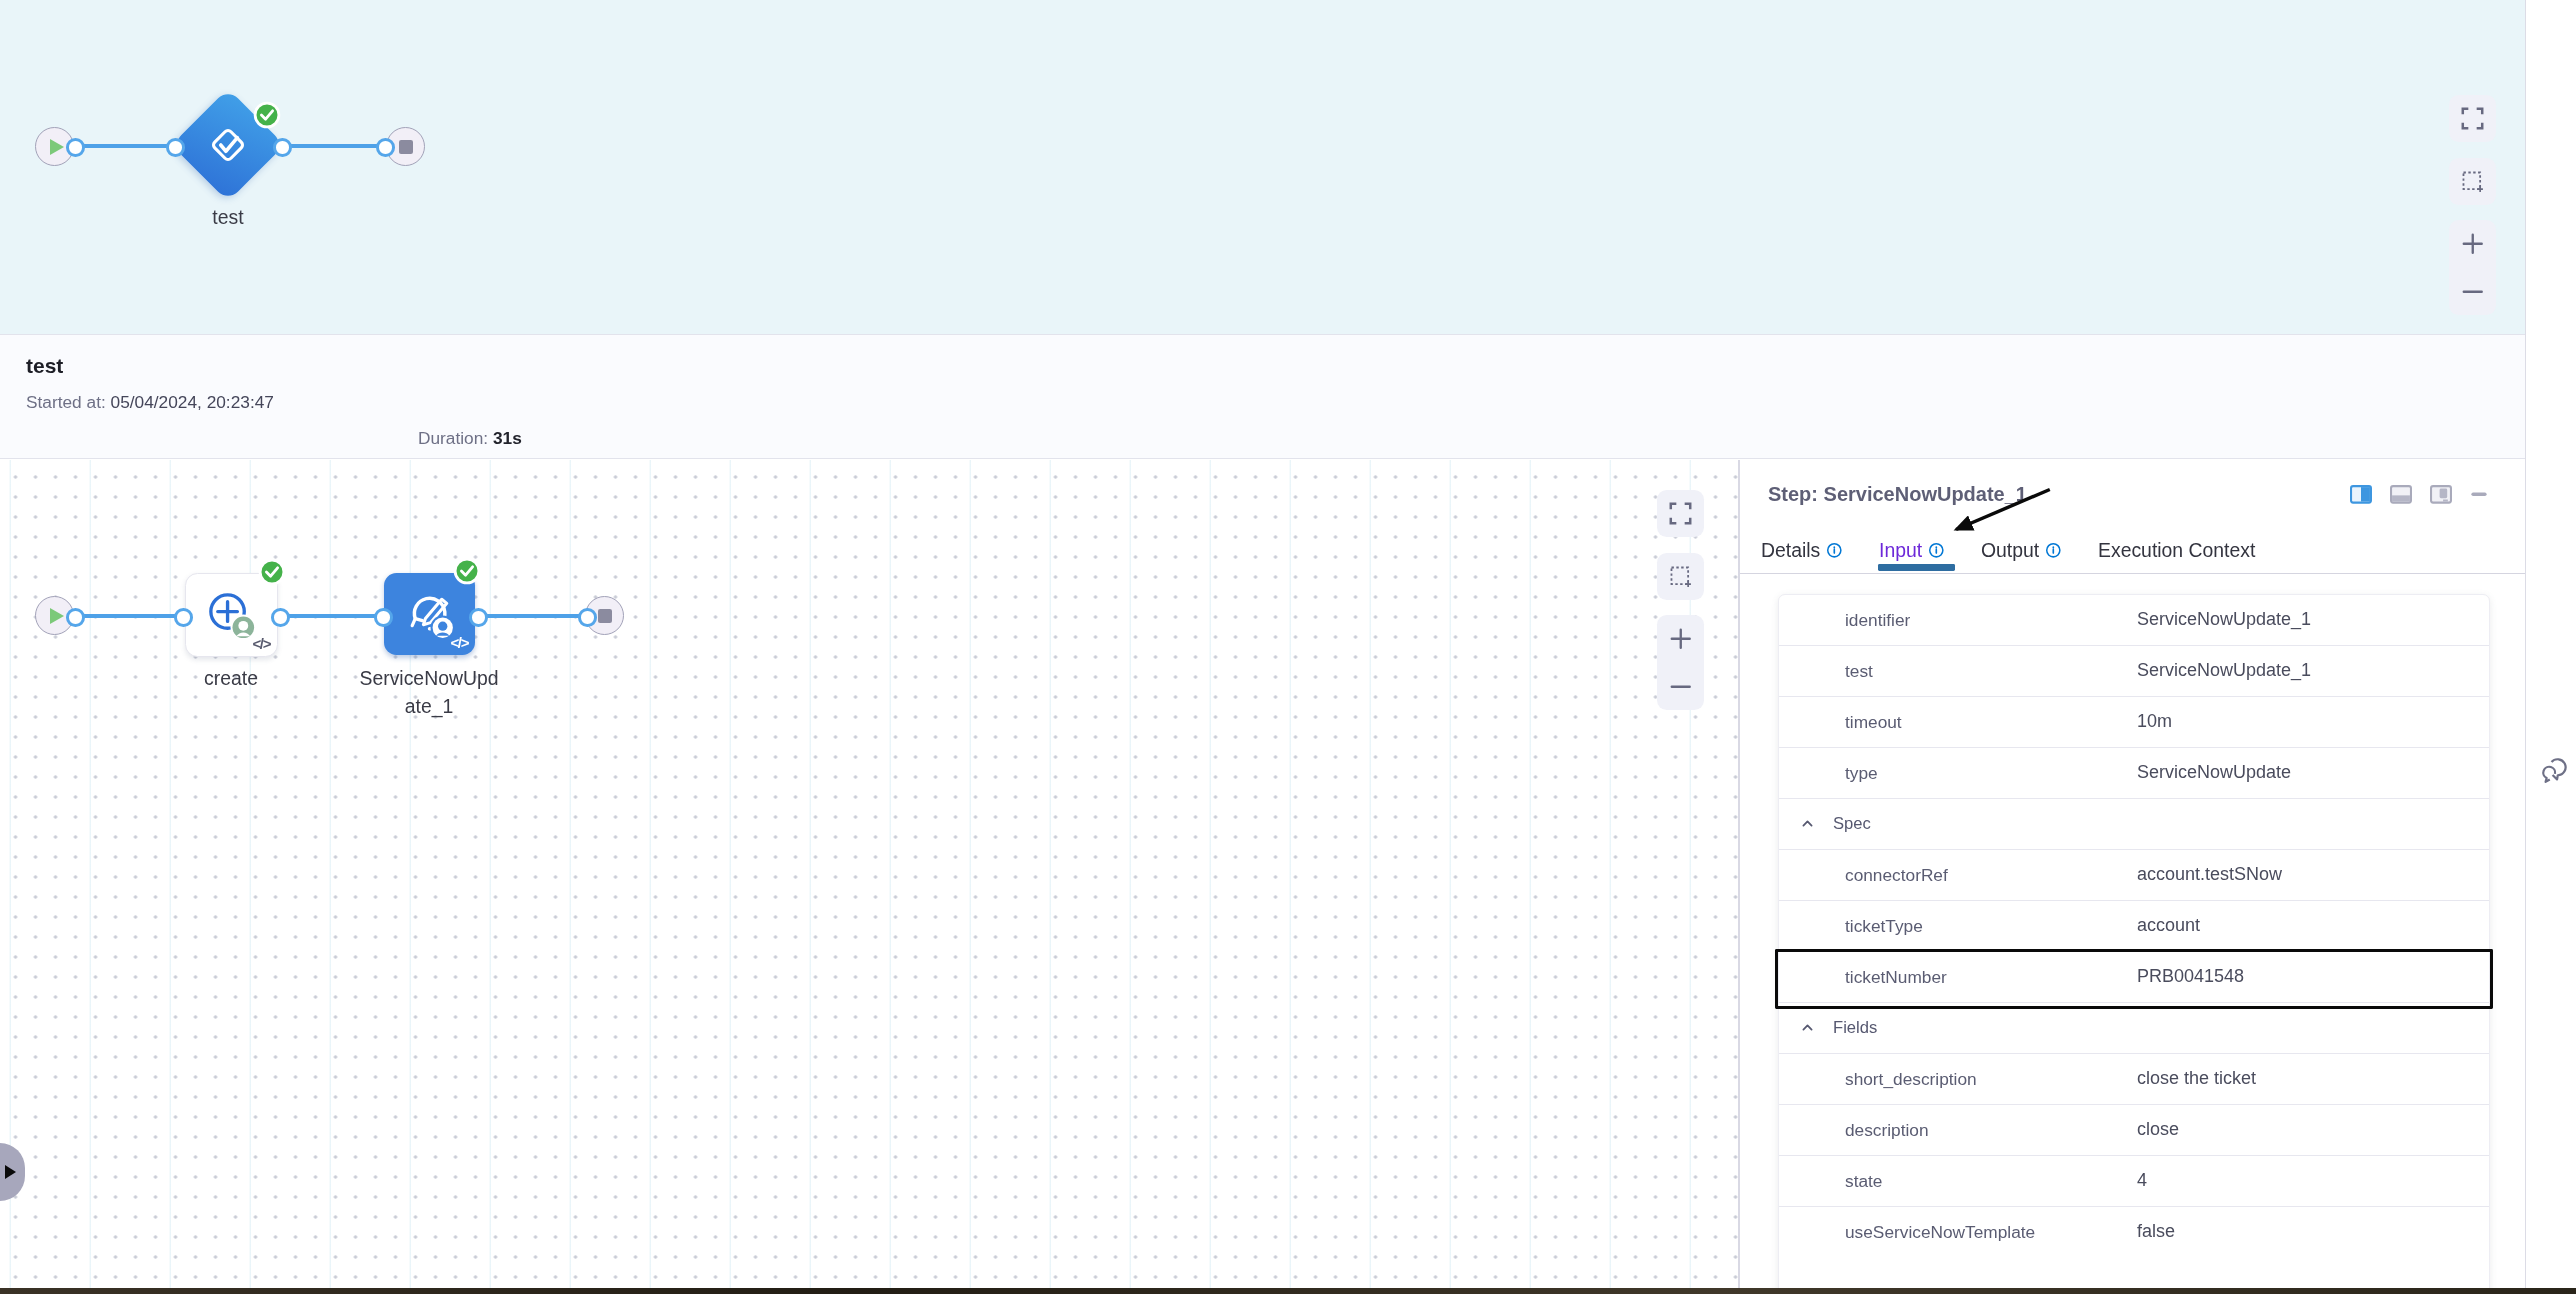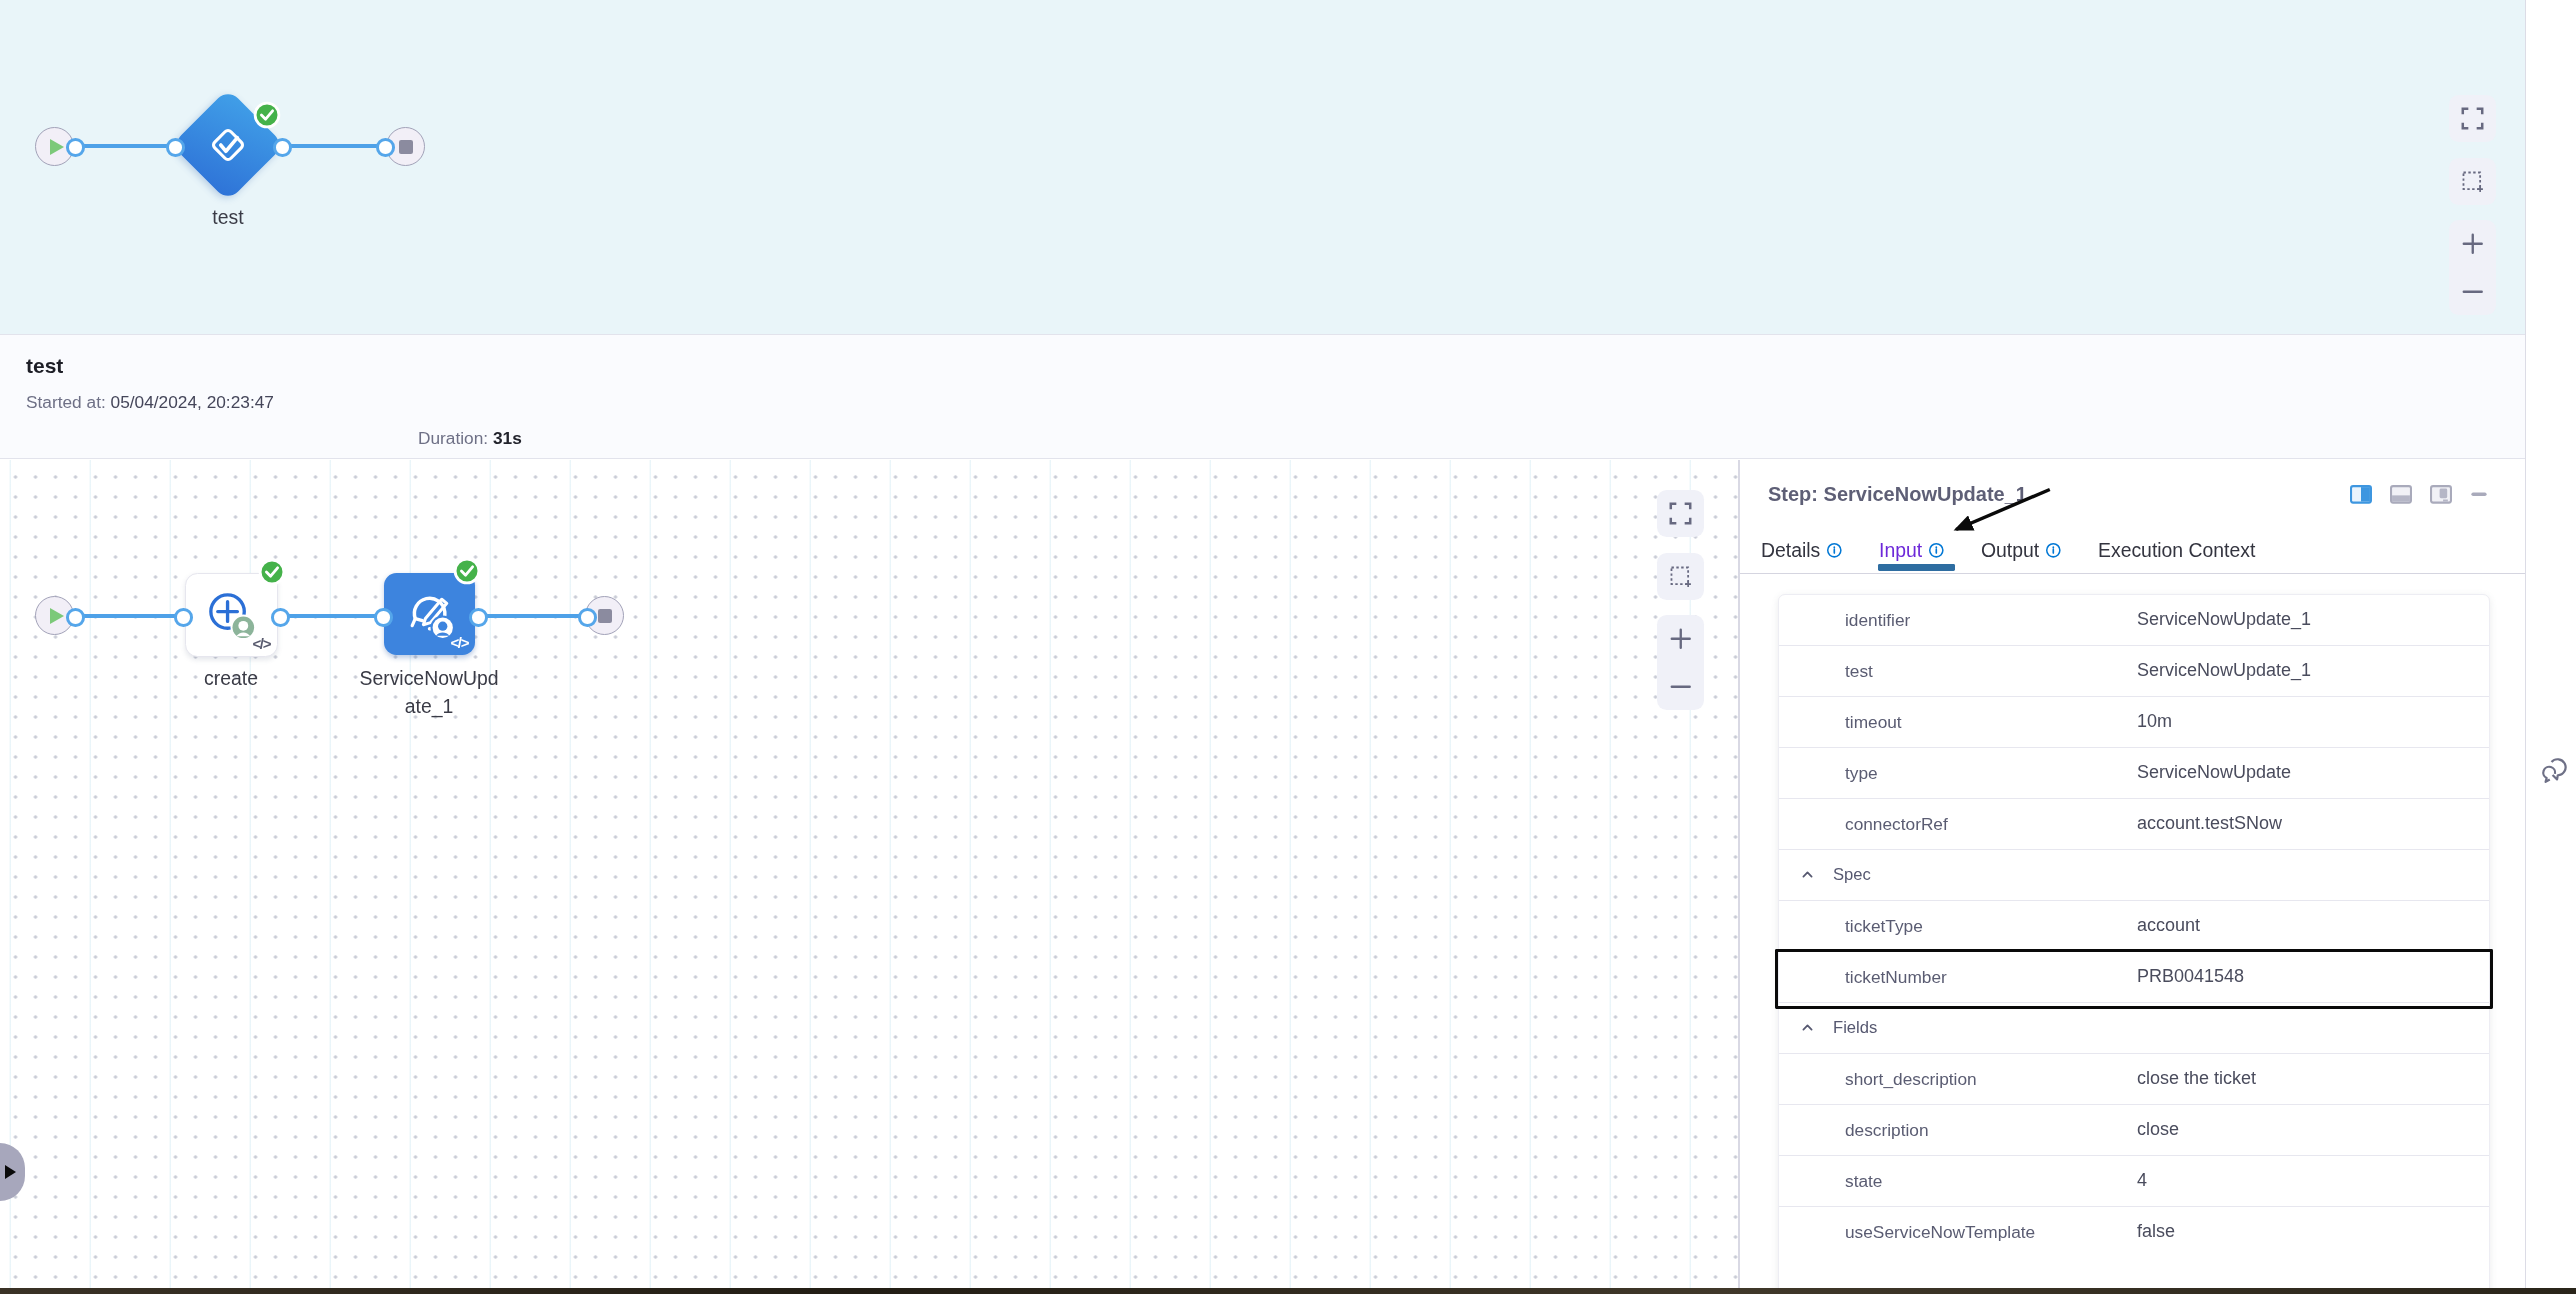--- a/index.html
+++ b/index.html
@@ -286,31 +286,31 @@
           <span class="rvalue">ServiceNowUpdate_1</span>
         </div>
         <div class="trow">
           <span class="rname">timeout</span>
           <span class="rvalue">10m</span>
         </div>
         <div class="trow">
           <span class="rname">type</span>
           <span class="rvalue">ServiceNowUpdate</span>
         </div>
-        <div class="trow">
-          <span class="rname">connectorRef</span>
-          <span class="rvalue">account.testSNow</span>
-        </div>
         <div class="trow section">
           <span class="caret"><svg width="15" height="15" viewBox="0 0 22 22">
               <polyline points="5,14 11,8 17,14" fill="none" stroke="#565870" stroke-width="2.6" stroke-linecap="round" stroke-linejoin="round"></polyline>
             </svg></span>
           <span class="rname">Spec</span>
         </div>
         <div class="trow">
+          <span class="rname">connectorRef</span>
+          <span class="rvalue">account.testSNow</span>
+        </div>
+        <div class="trow">
           <span class="rname">ticketType</span>
           <span class="rvalue">account</span>
         </div>
         <div class="trow">
           <span class="rname">ticketNumber</span>
           <span class="rvalue">PRB0041548</span>
           <div class="hl-box" style="top: -3.5px;"></div>
         </div>
         <div class="trow section">
           <span class="caret"><svg width="15" height="15" viewBox="0 0 22 22">

